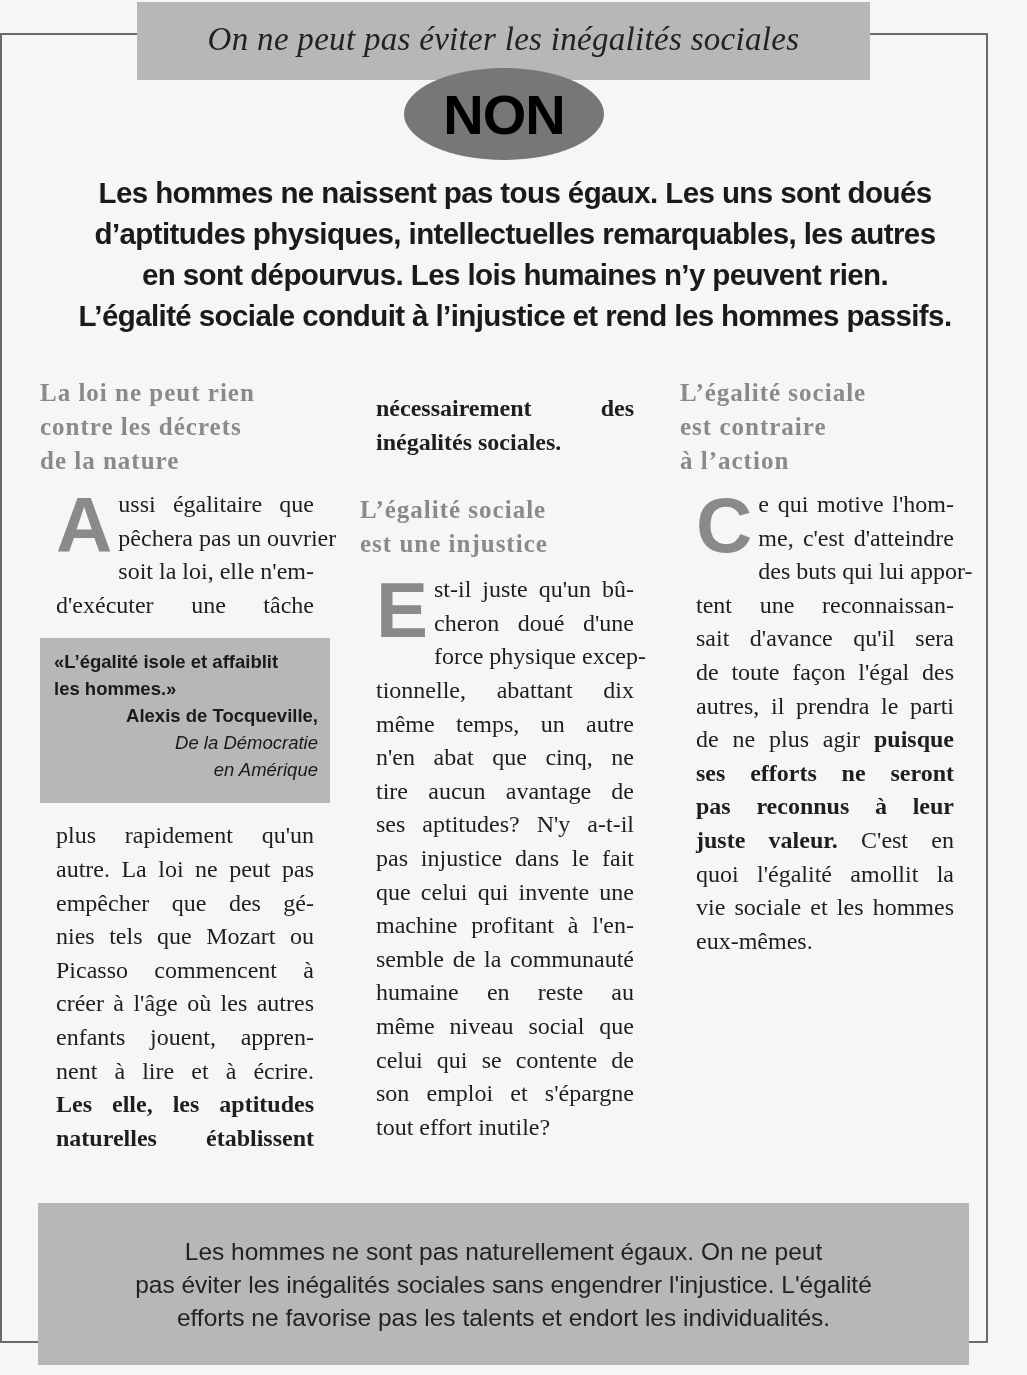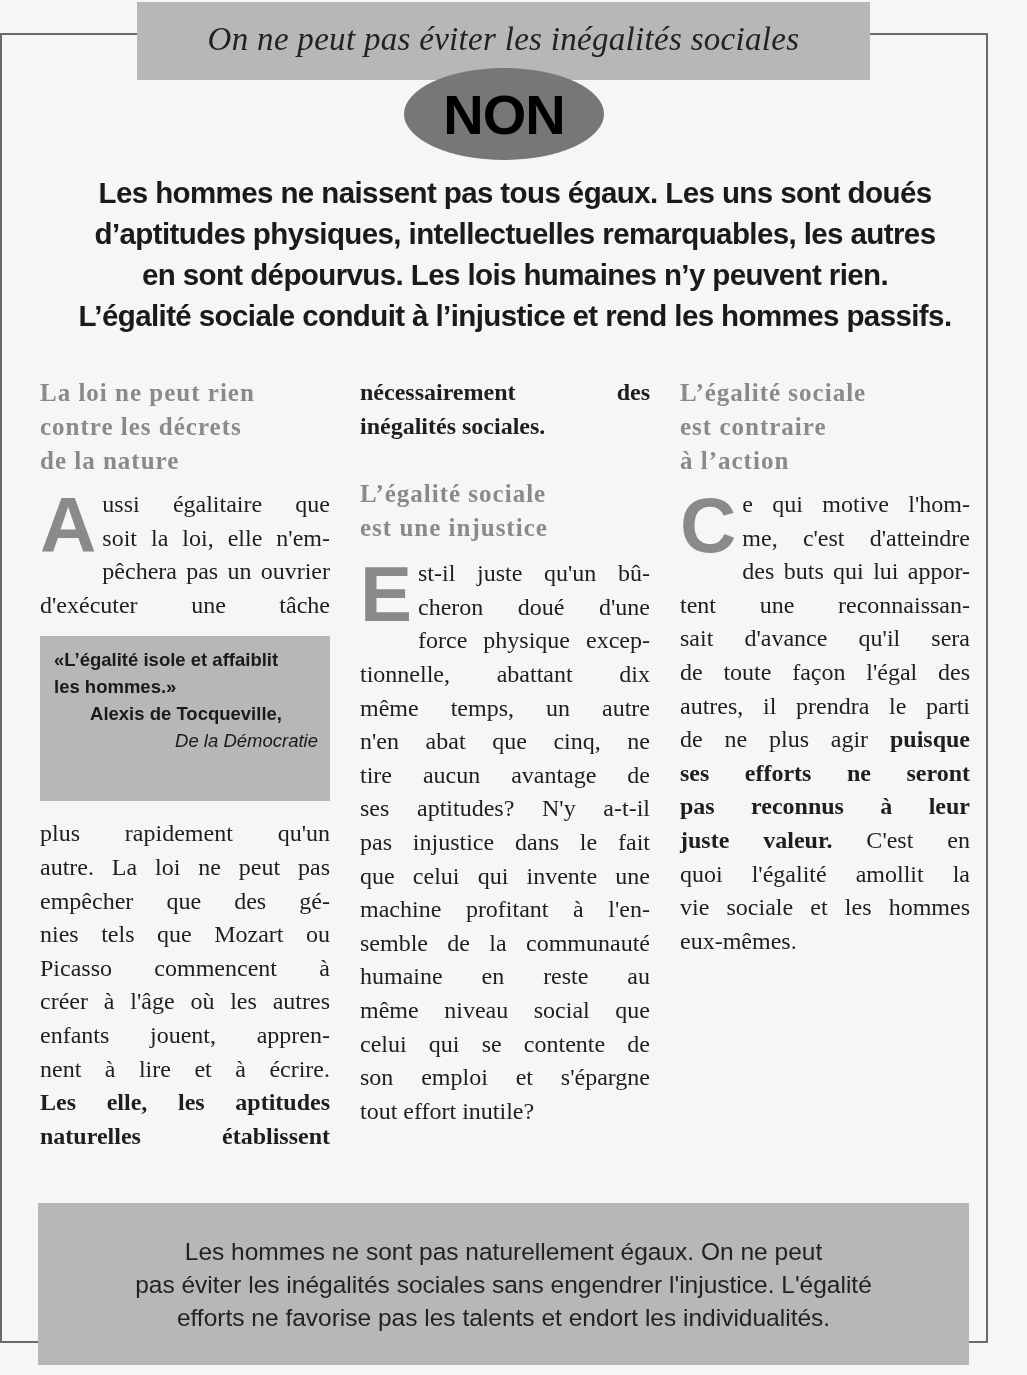--- a/index.html
+++ b/index.html
@@ -46,37 +46,37 @@
   .col { position: absolute; top: 376px; width: 290px; font-size: 24px; line-height: 33.6px; }
   .col1 { left: 40px; }
   .col2 { left: 360px; }
   .col3 { left: 680px; }
 
   .subhead {
     font-family: "Liberation Serif", serif; font-weight: bold;
     color: #8a8a8a; font-size: 25px; line-height: 34px; letter-spacing: 1px;
     margin: 0;
   }
-  .para { margin: 0; text-align: justify; }
+  .para { margin: 16px; text-align: justify; }
   .line { display: block; white-space: nowrap; text-align: justify; text-align-last: justify; }
   .line.last { text-align-last: left; }
   .dropcap {
     float: left; font-family: "Liberation Sans", sans-serif; font-weight: bold;
     color: #8a8a8a; font-size: 78px; line-height: 62px; height: 62px;
     margin: 6px 6px 0 0;
   }
   .bold { font-weight: bold; }
 
   .quote-box {
     background: #b7b7b6; margin: 14px 0 16px 0; padding: 10px 12px 12px 14px;
     font-family: "Liberation Sans", sans-serif; font-size: 18.5px; line-height: 27px; color: #1a1a1a;
     height: 165px; box-sizing: border-box;
   }
   .quote-box .q { font-weight: bold; }
-  .quote-box .r { text-align: center; font-weight: bold; }
+  .quote-box .r { text-align: right; font-weight: bold; }
   .quote-box .ri { text-align: right; font-style: italic; }
 
   .conclusion {
     position: absolute; left: 38px; top: 1203px; width: 931px; height: 162px;
     background: #b7b7b6;
     display: flex; flex-direction: column; align-items: center; justify-content: center;
     font-family: Liberation Sans, sans-serif; font-size: 24.5px; line-height: 33px; color: #222;
   }
   .conclusion div { white-space: nowrap; }
 </style>
@@ -105,29 +105,30 @@
 
 <div class="col col1">
   <h3 class="subhead">
     <span class="line last">La loi ne peut rien</span>
     <span class="line last">contre les décrets</span>
     <span class="line last">de la nature</span>
   </h3>
   <div class="para" style="margin-top:10px">
     <span class="dropcap">A</span>
     <span class="line">ussi égalitaire que</span>
+    <span class="line">pêchera pas un ouvrier</span>
     <span class="line">soit la loi, elle n'em-</span>
-    <span class="line">pêchera pas un ouvrier</span>
     <span class="line">d'exécuter une tâche</span>
   </div>
   <div class="quote-box">
     <div class="q">«L’égalité isole et affaiblit</div>
     <div class="q">les hommes.»</div>
     <div class="r">Alexis de Tocqueville,</div>
     <div class="ri">De la Démocratie</div>
+    <div class="ri">en Amérique</div>
   </div>
   <div class="para">
     <span class="line">plus rapidement qu'un</span>
     <span class="line">autre. La loi ne peut pas</span>
     <span class="line">empêcher que des gé-</span>
     <span class="line">nies tels que Mozart ou</span>
     <span class="line">Picasso commencent à</span>
     <span class="line">créer à l'âge où les autres</span>
     <span class="line">enfants jouent, appren-</span>
     <span class="line">nent à lire et à écrire.</span>

